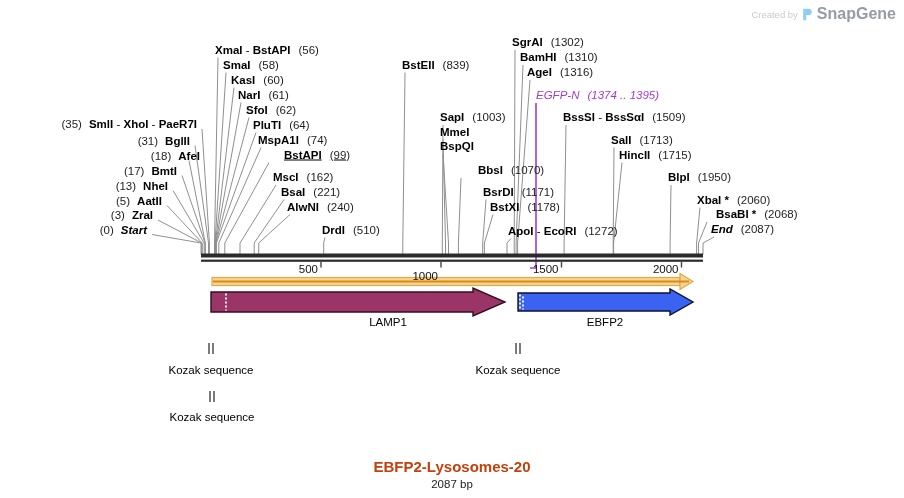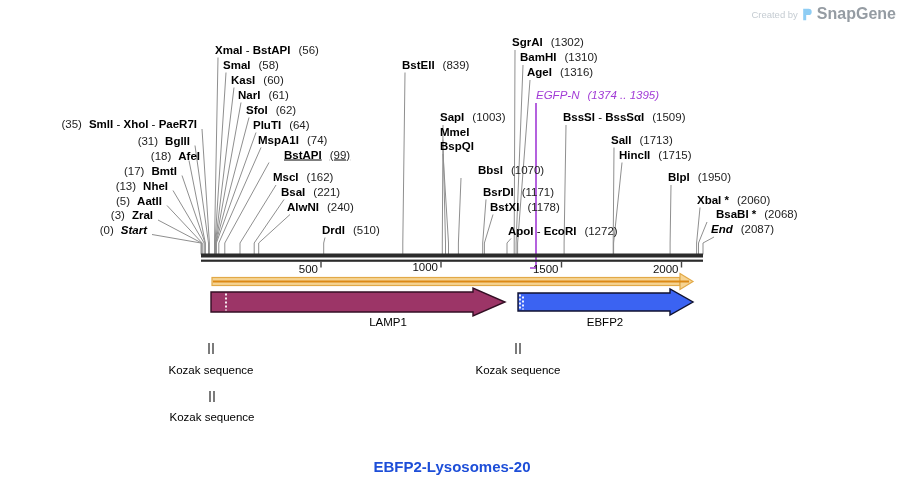--- a/index.html
+++ b/index.html
@@ -25,21 +25,21 @@
     transform:translate(-100%,-50%);line-height:12px;
   }
   .feat-label,.kozak-label{
     position:absolute;font-size:11.5px;color:#000;white-space:nowrap;
     transform:translate(-50%,-50%);line-height:13px;
   }
   .title-block{
     position:absolute;left:452px;top:458px;transform:translateX(-50%);
     text-align:center;white-space:nowrap;
   }
-  .title-block .name{font-size:15px;font-weight:bold;color:#1d4ed8;}
+  .title-block .name{font-size:15px;font-weight:bold;color:#c2410c;}
   .title-block .bp{font-size:11.5px;color:#222;margin-top:3px;}
   .credit{
     position:absolute;top:5px;right:8px;display:flex;align-items:center;
     gap:4px;white-space:nowrap;
   }
   .credit .created{font-size:9.5px;color:#c5ccd2;}
   .credit .brand{font-size:16px;font-weight:600;color:#959ca3;}
 </style>
 </head>
 <body>
@@ -152,27 +152,28 @@
       <div class="enzyme" style="left: 527px; top: 72px; transform: translate(0px, -50%);"><b>AgeI</b><span class="pos pr">(1316)</span></div>
       <div class="enzyme" style="left: 563px; top: 117px; transform: translate(0px, -50%);"><b>BssSI</b><span class="sep"> - </span><b>BssSαI</b><span class="pos pr">(1509)</span></div>
       <div class="enzyme" style="left: 611px; top: 139.5px; transform: translate(0px, -50%);"><b>SalI</b><span class="pos pr">(1713)</span></div>
       <div class="enzyme" style="left: 619px; top: 154.5px; transform: translate(0px, -50%);"><b>HincII</b><span class="pos pr">(1715)</span></div>
       <div class="enzyme" style="left: 668px; top: 177px; transform: translate(0px, -50%);"><b>BlpI</b><span class="pos pr">(1950)</span></div>
       <div class="enzyme" style="left: 697px; top: 199.5px; transform: translate(0px, -50%);"><b>XbaI *</b><span class="pos pr">(2060)</span></div>
       <div class="enzyme" style="left: 704px; top: 214px; transform: translate(0px, -50%); padding-left: 12px;"><b>BsaBI *</b><span class="pos pr">(2068)</span></div>
       <div class="enzyme it" style="left: 711px; top: 229px; transform: translate(0px, -50%);"><b>End</b><span class="pos pr">(2087)</span></div>
       <div class="enzyme primer" style="left: 536px; top: 95px; transform: translate(0px, -50%); color: rgb(162, 59, 214);"><span>EGFP-N</span><span class="pos pr" style="color:#a23bd6">(1374 .. 1395)</span></div>
       <div class="ruler-num" style="left: 318px; top: 268.5px;">500</div>
-      <div class="ruler-num" style="left: 438px; top: 267px;">1000</div>
+      <div class="ruler-num" style="left: 438px; top: 276px;">1000</div>
       <div class="ruler-num" style="left: 558.5px; top: 268.5px;">1500</div>
       <div class="ruler-num" style="left: 678.5px; top: 268.5px;">2000</div>
       <div class="feat-label" style="left: 357px; top: 322px; margin-left: 31px;">LAMP1</div>
       <div class="feat-label" style="left: 605px; top: 322px;">EBFP2</div>
       <div class="kozak-label" style="left: 211px; top: 370px;">Kozak sequence</div>
       <div class="kozak-label" style="left: 518px; top: 370px;">Kozak sequence</div>
       <div class="kozak-label" style="left: 212px; top: 417px;">Kozak sequence</div>
     </div>
 
   <div class="title-block">
     <div class="name">EBFP2-Lysosomes-20</div>
+    <div class="bp">2087 bp</div>
   </div>
 
 </div>
 
 </body></html>

